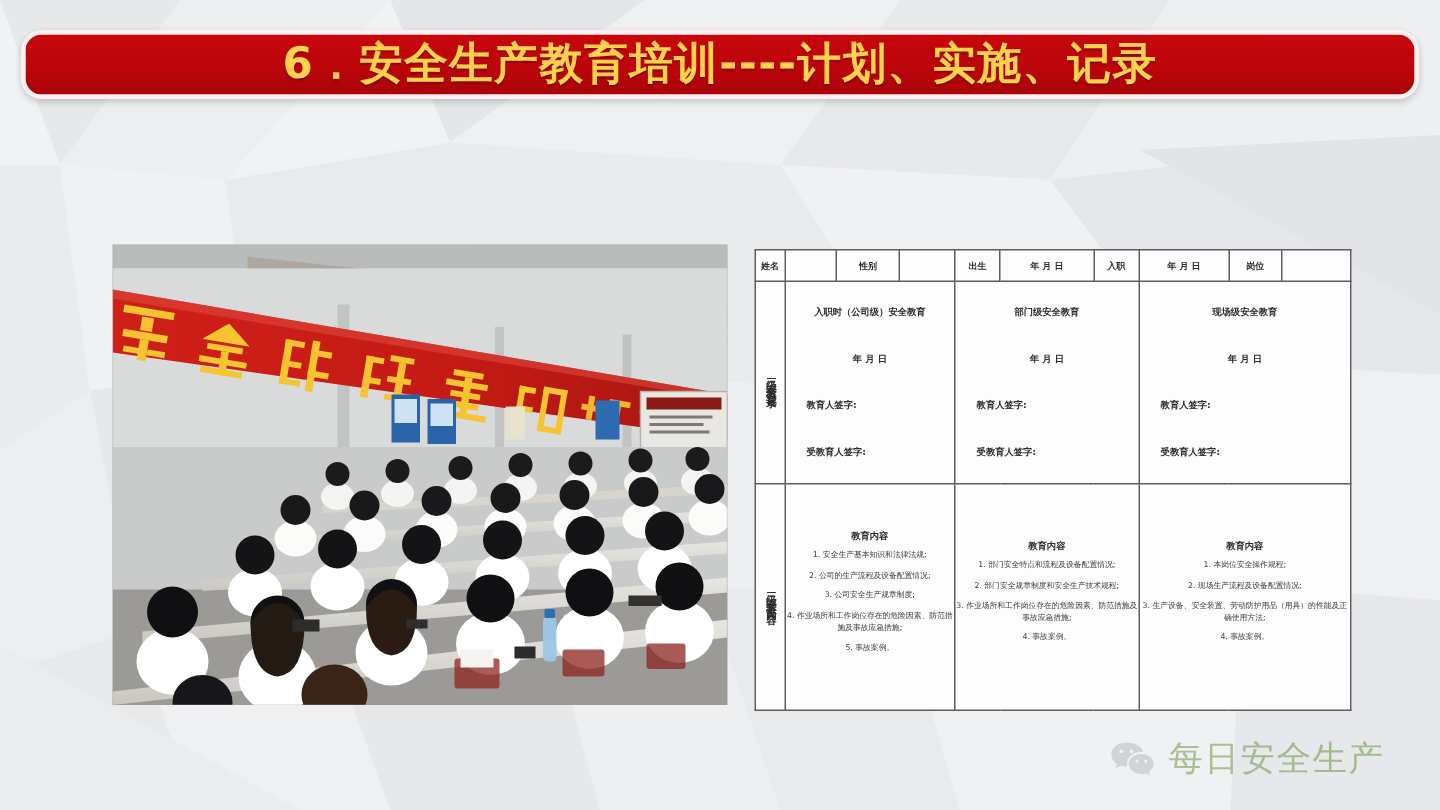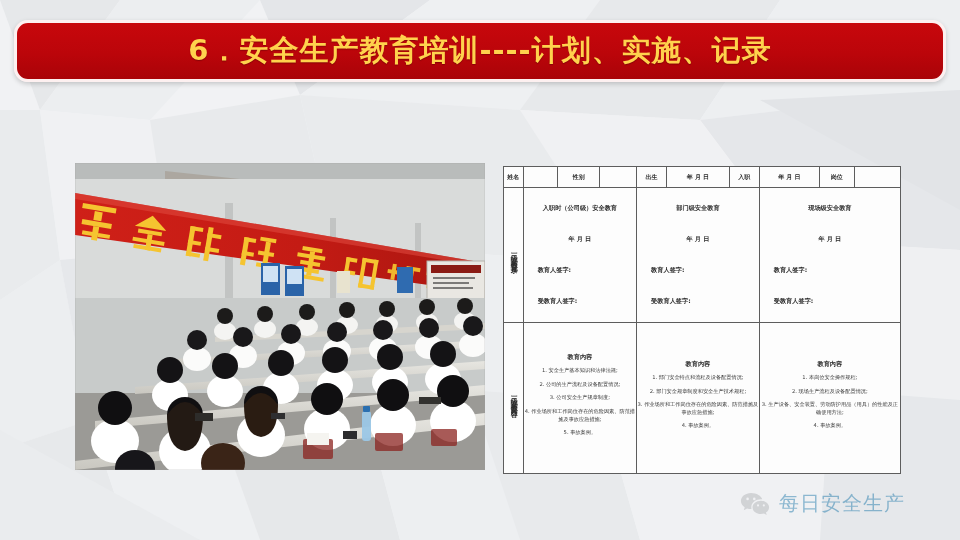--- a/index.html
+++ b/index.html
@@ -30,21 +30,21 @@
     width: 960px;
     height: 540px;
   }
 
   
   .title-banner {
     position: absolute;
     left: 14px;
     top: 20px;
     width: 932px;
-    height: 62px;
+    height: 46px;
     background: linear-gradient(180deg, #c8070c 0%, #bb050a 55%, #a90308 100%);
     border-radius: 14px;
     border: 3px solid #fdf0f0;
     box-sizing: border-box;
     box-shadow: 0 2px 5px rgba(0,0,0,0.18);
     display: flex;
     align-items: center;
     justify-content: center;
   }
   .title-text {
@@ -144,22 +144,22 @@
     position: absolute;
     left: 740px;
     top: 490px;
     display: flex;
     align-items: center;
     gap: 9px;
     opacity: 0.42;
   }
   .wechat-icon { width: 30px; height: 26px; }
   .wm-text {
-    font-size: 20px;
-    color: #0369a1;
+    font-size: 23px;
+    color: #4d7c0f;
     font-family: "DejaVu Sans", "Liberation Sans", sans-serif;
     letter-spacing: 1px;
   }
 </style>
 </head>
 <body>
 
 <div id="slide">
 
   <svg id="bg-poly" viewBox="0 0 960 540" preserveAspectRatio="none">

